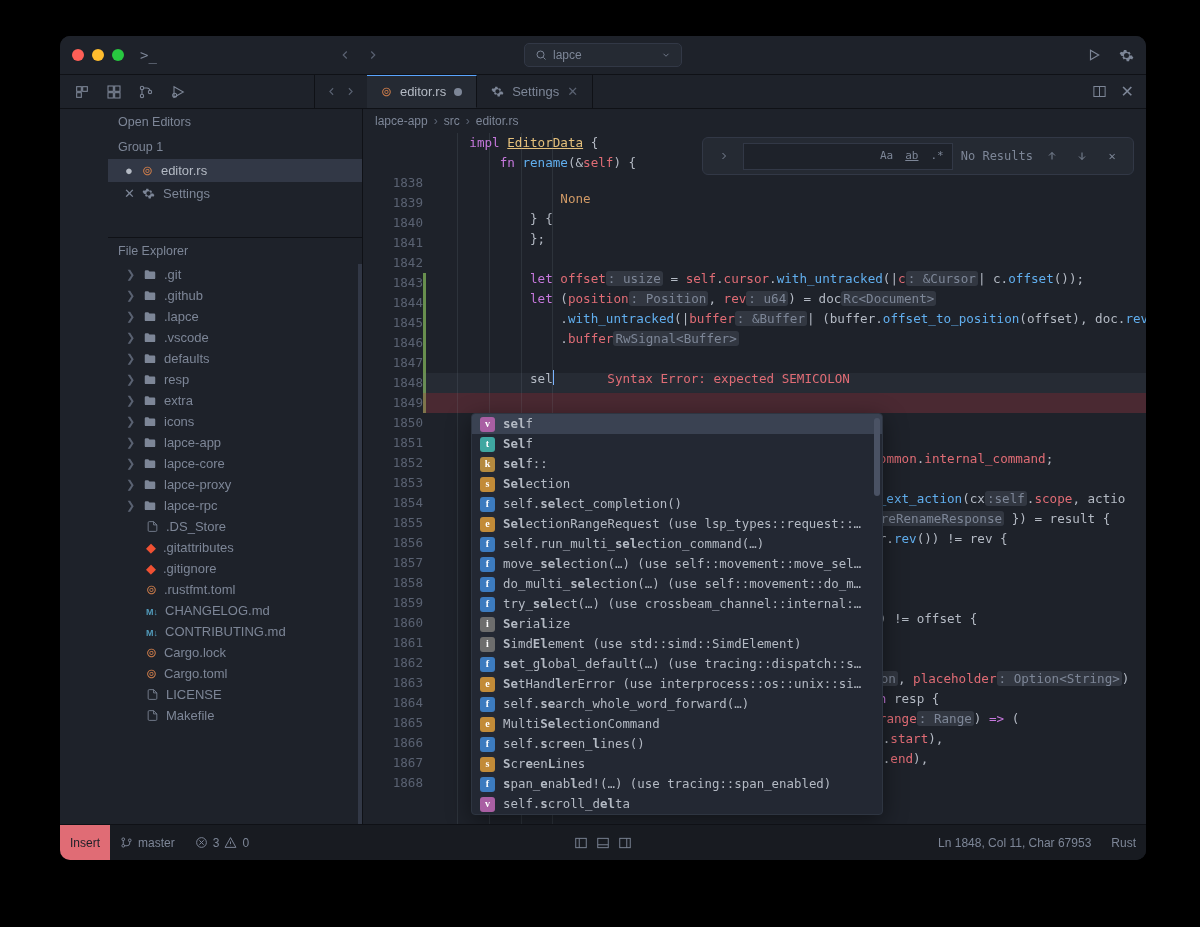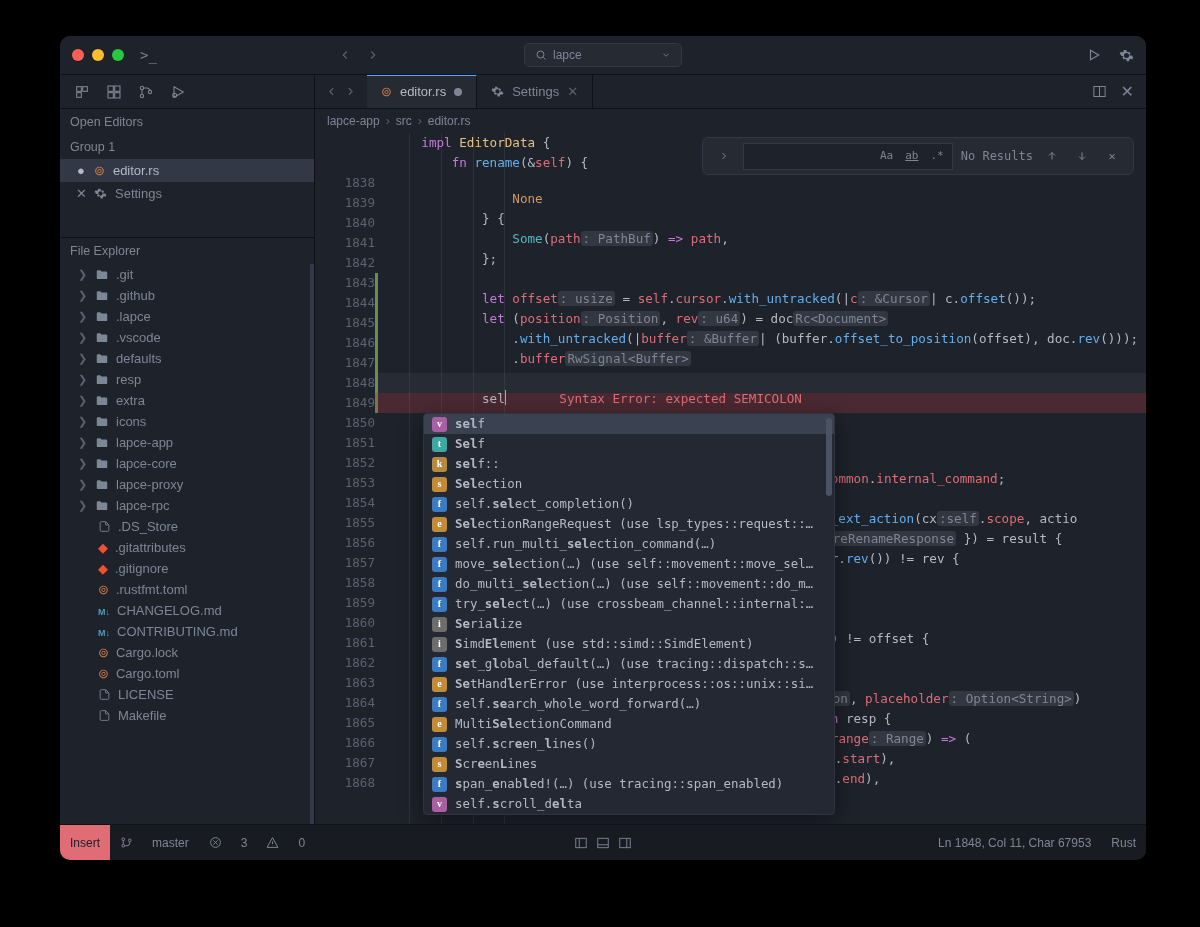--- a/index.html
+++ b/index.html
@@ -45,21 +45,21 @@
   .tabstrip-left .ic { color:var(--fg-dim); display:flex; }
   .tabs-area { flex:1; display:flex; align-items:center; }
   .tab-nav { display:flex; gap:6px; padding:0 10px; color:var(--fg-dimmer); }
   .tab { display:flex; align-items:center; gap:8px; padding:0 14px; height:100%; font-size:13px; color:var(--fg-dim); border-right:1px solid var(--border); }
   .tab.active { background:var(--bg-light); color:var(--fg); border-top:1px solid #5aa5ff; border-bottom:1px solid var(--bg-light); }
   .tab .close { color:var(--fg-dimmer); font-size:13px; }
   .tab .dot { width:8px; height:8px; border-radius:50%; background:var(--fg-dim); }
   .tabs-right { margin-left:auto; display:flex; align-items:center; gap:14px; padding-right:12px; color:var(--fg-dim); }
 
   
-  .mainsplit { flex:1; display:flex; min-height:0; border-top:1px solid var(--border); }
+  .mainsplit { flex:1; display:flex; min-height:0; border-top:1px solid var(--border);padding-left:48px; }
 
   
   .sidebar { width:255px; background:var(--bg); border-right:1px solid var(--border); display:flex; flex-direction:column; font-size:13px; overflow:hidden; }
   .sb-sect-title { padding:6px 10px; color:var(--fg-dim); font-size:12.5px; }
   .sb-sect-sub { padding:5px 10px 5px 10px; color:var(--fg-dim); font-size:12.5px; }
   .sb-row { display:flex; align-items:center; gap:8px; padding:4px 10px 4px 16px; color:var(--fg-dim); }
   .sb-row.sel { background:var(--bg-sel); color:var(--fg); }
   .sb-row .bullet { width:10px; text-align:center; }
   .fe-title { padding:6px 10px; color:var(--fg-dim); font-size:12.5px; border-top:1px solid var(--border); margin-top:32px;}
   .fe-list { flex:1; overflow:auto; border-right:4px solid var(--bg-sel);}
@@ -99,32 +99,32 @@
   
   .comp { position:absolute; left:108px; top:240px; width:412px; background:#232833; border:1px solid #2e3541; border-radius:4px; overflow:hidden; box-shadow:0 6px 24px rgba(0,0,0,.45); }
   .comp-row { display:flex; align-items:center; gap:8px; height:20px; padding:0 8px; color:var(--fg); font-family:"SF Mono",Menlo,monospace; font-size:12.4px; white-space:pre; overflow:hidden; }
   .comp-row.sel { background:#3a4252; }
   .kind { width:15px; height:15px; border-radius:3px; display:flex; align-items:center; justify-content:center; font-size:10px; font-weight:600; color:#fff; font-family:-apple-system; flex:none;}
   .kv{background:#a95fa3;} .kt{background:#3fa7a1;} .kk{background:#b58a3f;}
   .ks{background:#c28b38;} .kf{background:#3c7bbf;} .ke{background:#c28b38;}
   .ki{background:#6d6d6d;}
   .comp .sb { position:absolute; right:2px; top:4px; width:6px; height:78px; background:#4a5264; border-radius:3px; }
 
-  .tok-kw{color:var(--purple);} .tok-fn{color:var(--blue);} .tok-ty{color:var(--yellow);} .tok-self{color:var(--red);}
+  .tok-kw{color:var(--purple);} .tok-fn{color:var(--blue);} .tok-ty{color:var(--yellow);text-decoration:underline;} .tok-self{color:var(--red);}
   .tok-none{color:var(--orange);} .tok-some{color:var(--cyan);} .tok-field{color:var(--red);}
   .tok-var{color:#e06c75;} .tok-param{color:var(--red);}
   .tok-hint{background:rgba(125,134,151,.22); border-radius:3px; padding:0 2px; color:var(--fg-dim);}
   .tok-err{color:#e06c75;}
   .b{font-weight:600;}
   .cursor-caret { display:inline-block; width:1.5px; height:15px; background:#7ab4ff; vertical-align:-2px;}
 
   
   .statusbar { height:36px; background:var(--bg-dark); border-top:1px solid var(--border); display:flex; align-items:center; font-size:12px; color:var(--fg-dim); }
   .sb-insert { background:#e06c75; color:#1b1f27; padding:0 10px; height:100%; display:flex; align-items:center; font-weight:500; }
-  .sb-item { display:flex; align-items:center; gap:19px; padding:0 10px; }
+  .sb-item { display:flex; align-items:center; gap:5px; padding:0 10px; }
   .sb-center { position:absolute; left:50%; transform:translateX(-50%); display:flex; gap:8px; }
   .sb-right { margin-left:auto; display:flex; }
 
   svg { display:block; }
 </style>
 </head>
 <body>
 
 <div class="window">
 
@@ -483,21 +483,20 @@
             <div>1863</div>
             <div>1864</div>
             <div>1865</div>
             <div>1866</div>
             <div>1867</div>
             <div>1868</div>
           </div>
         <div class="codelines" id="code" style="top:56px;">
             <div class="line">                <span class="tok-none">None</span></div>
             <div class="line">            } {</div>
-            <div class="line">                <span class="tok-some">Some</span>(<span class="tok-param">path</span><span class="tok-hint">: PathBuf</span>) <span class="tok-kw">=&gt;</span> <span class="tok-var">path</span>,</div>
             <div class="line">            };</div>
             <div class="line"></div>
             <div class="line">            <span class="tok-kw">let</span> <span class="tok-var">offset</span><span class="tok-hint">: usize</span> = <span class="tok-self">self</span>.<span class="tok-field">cursor</span>.<span class="tok-fn">with_untracked</span>(|<span class="tok-param">c</span><span class="tok-hint">: &amp;Cursor</span>| c.<span class="tok-fn">offset</span>());</div>
             <div class="line">            <span class="tok-kw">let</span> (<span class="tok-var">position</span><span class="tok-hint">: Position</span>, <span class="tok-var">rev</span><span class="tok-hint">: u64</span>) = doc<span class="tok-hint">Rc&lt;Document&gt;</span></div>
             <div class="line">                .<span class="tok-fn">with_untracked</span>(|<span class="tok-param">buffer</span><span class="tok-hint">: &amp;Buffer</span>| (buffer.<span class="tok-fn">offset_to_position</span>(offset), doc.<span class="tok-fn">rev</span>()));</div>
             <div class="line">                .<span class="tok-field">buffer</span><span class="tok-hint">RwSignal&lt;Buffer&gt;</span></div>
             <div class="line"></div>
             <div class="line">            sel<span class="cursor-caret"></span>       <span class="tok-err">Syntax Error: expected SEMICOLON</span></div>
             <div class="line"></div>
             <div class="line"></div>

